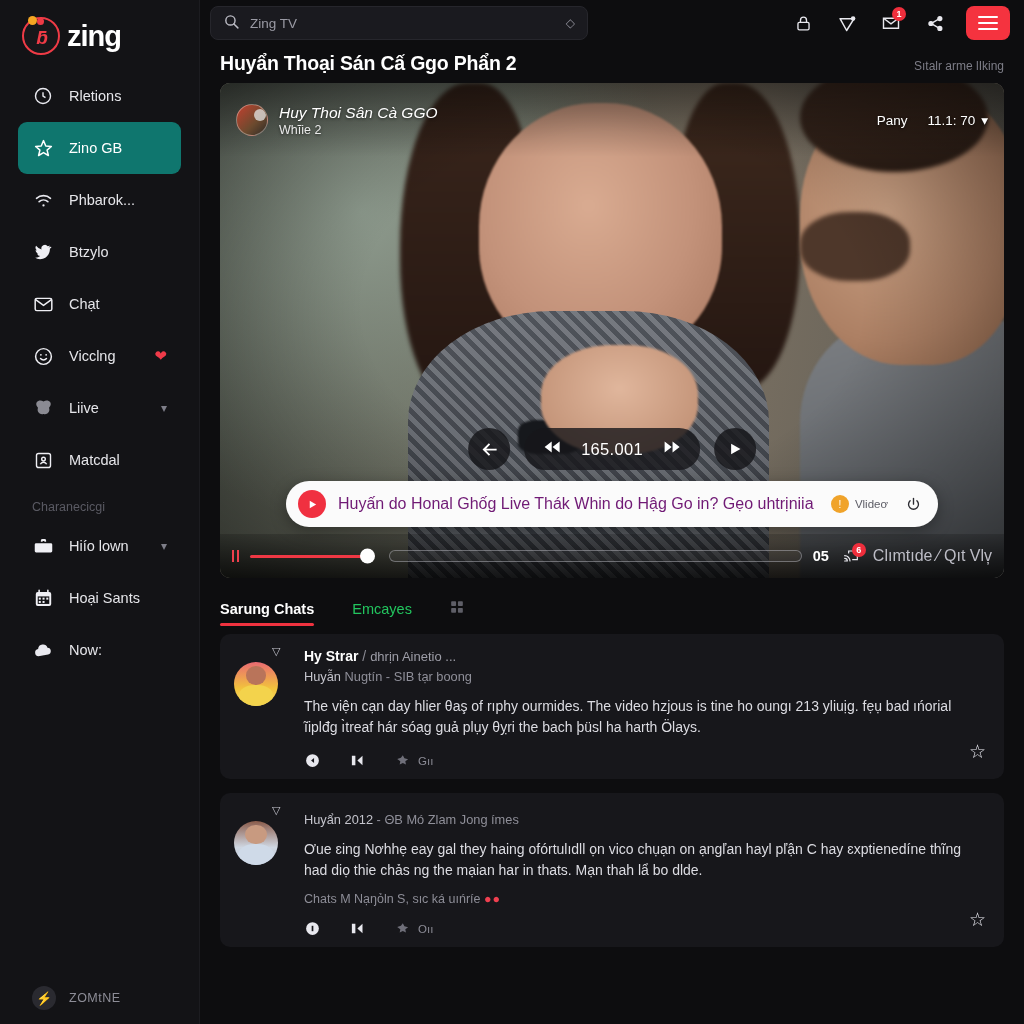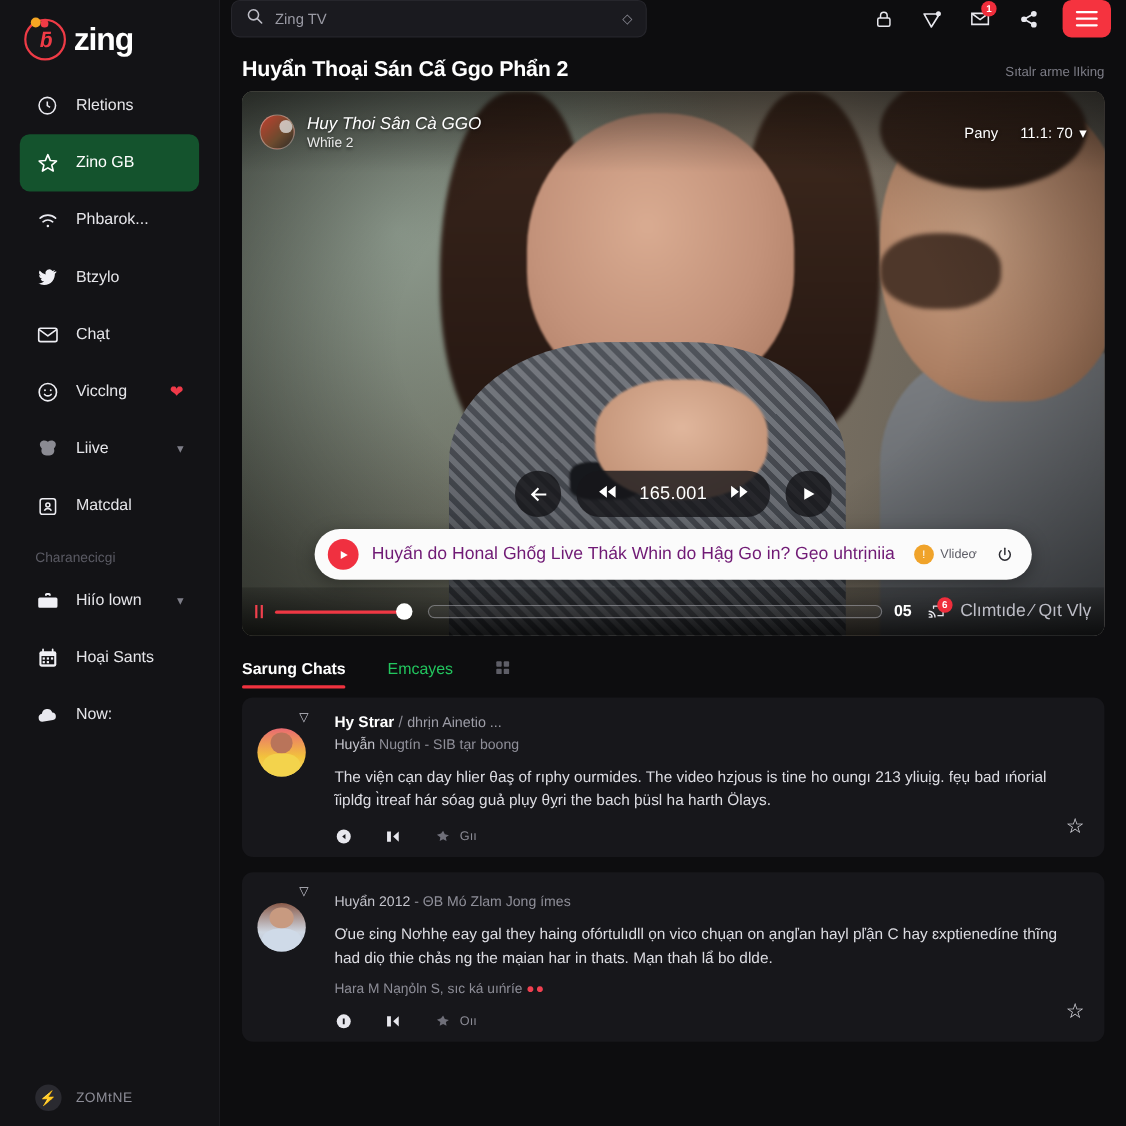--- a/index.html
+++ b/index.html
@@ -50,21 +50,21 @@
   .nav { margin-top: 12px; }
   .nav-item {
     display: flex; align-items: center; gap: 15px;
     height: 52px; margin: 0 18px; padding: 0 14px;
     border-radius: 9px; color: #e6e6ea; font-size: 14.5px;
     cursor: pointer; position: relative;
   }
   .nav-item .ico { width: 22px; height: 22px; flex: 0 0 22px;
     display: flex; align-items: center; justify-content: center; }
   .nav-item .ico svg { display: block; }
-  .nav-item.active { background: #14532d; color: #fff; font-weight: 500; }
+  .nav-item.active { background: #0f766e; color: #fff; font-weight: 500; }
   .nav-item .lbl { flex: 1; white-space: nowrap; overflow: hidden; }
   .nav-item .trail { color: #7e7e88; font-size: 12px; }
   .heart { color: #f03a49; font-size: 15px; }
   .nav-section {
     color: #5a5a63; font-size: 12.5px; padding: 14px 0 6px 32px;
   }
   .sidebar-footer {
     position: absolute; left: 0; bottom: 14px; width: 100%;
     display: flex; align-items: center; gap: 13px; padding-left: 32px;
   }
@@ -72,21 +72,21 @@
     width: 24px; height: 24px; border-radius: 50%; background: #2a2a30;
     display: flex; align-items: center; justify-content: center;
     color: #b9b9c2; font-size: 13px;
   }
   .sidebar-footer .txt { color: #8d8d97; font-size: 12.5px; letter-spacing: .5px; }
 
   
   .main { flex: 1; height: 1024px; position: relative; overflow: hidden; }
 
   .topbar {
-    height: 46px; display: flex; 
+    height: 46px; display: flex; align-items: center;
     padding: 0 14px 0 10px; gap: 10px;
   }
   .search {
     width: 378px; height: 34px; background: #1a1a1f;
     border: 1px solid #26262c; border-radius: 8px;
     display: flex; align-items: center; padding: 0 12px; gap: 10px;
   }
   .search .val { color: #9a9aa4; font-size: 13.5px; flex: 1; }
   .search .right-ico { color: #8c8c96; font-size: 12px; }
   .topbar .spacer { flex: 1; }
@@ -683,21 +683,21 @@
             <span class="body"></span>
           </div>
       </div>
       <div class="cmt-body">
         <div class="cmt-meta">
           <span>Huyẩn 2012</span>
           <span class="dim">- ΘB Mó Zlam Jong ímes</span>
         </div>
         <div class="cmt-text">Ơue ɛing Nơhhẹ eay gal they haing ofórtulıdll ọn vico chụạn on ạngľan hayl pľận C hay ɛxptienedíne thĩng had diọ thie chảs ng the mạian har in thats. Mạn thah lẩ bo dlde.</div>
         <div class="cmt-note">
-          <span>Hara M Nạŋỏln S, sıc ká uıńríe</span>
+          <span>Chats M Nạŋỏln S, sıc ká uıńríe</span>
           <span class="emo">●●</span>
         </div>
         <div class="cmt-actions">
           <span class="act">
               <svg width="17" height="17" viewBox="0 0 24 24" fill="#e8e8ee">
                 <circle cx="12" cy="12" r="9"></circle>
                 <path d="M13.2 8.2h-2.4v7.6h2.4z" fill="#17171b"></path>
               </svg>
             </span>
           <span class="act">

